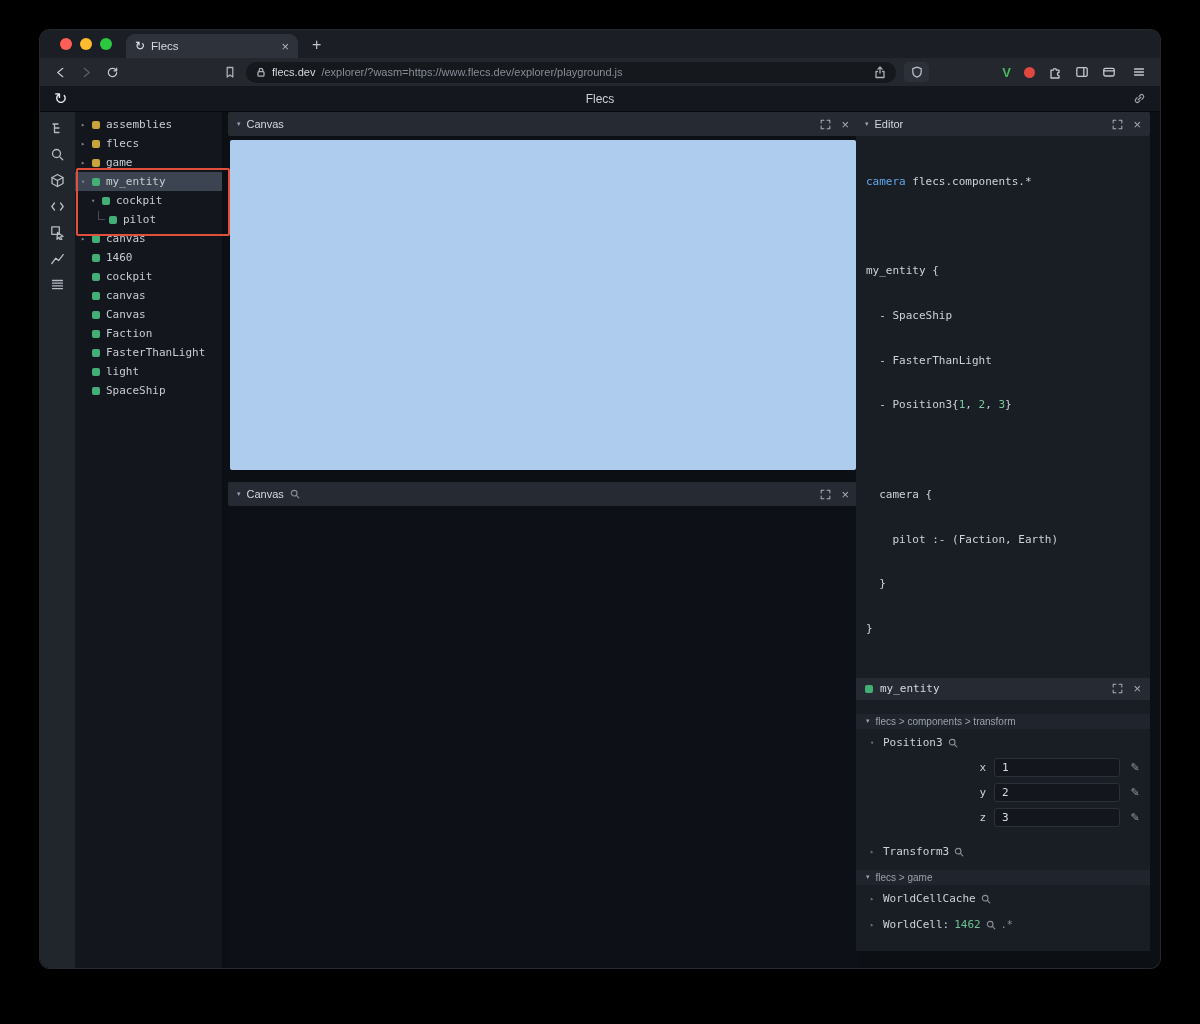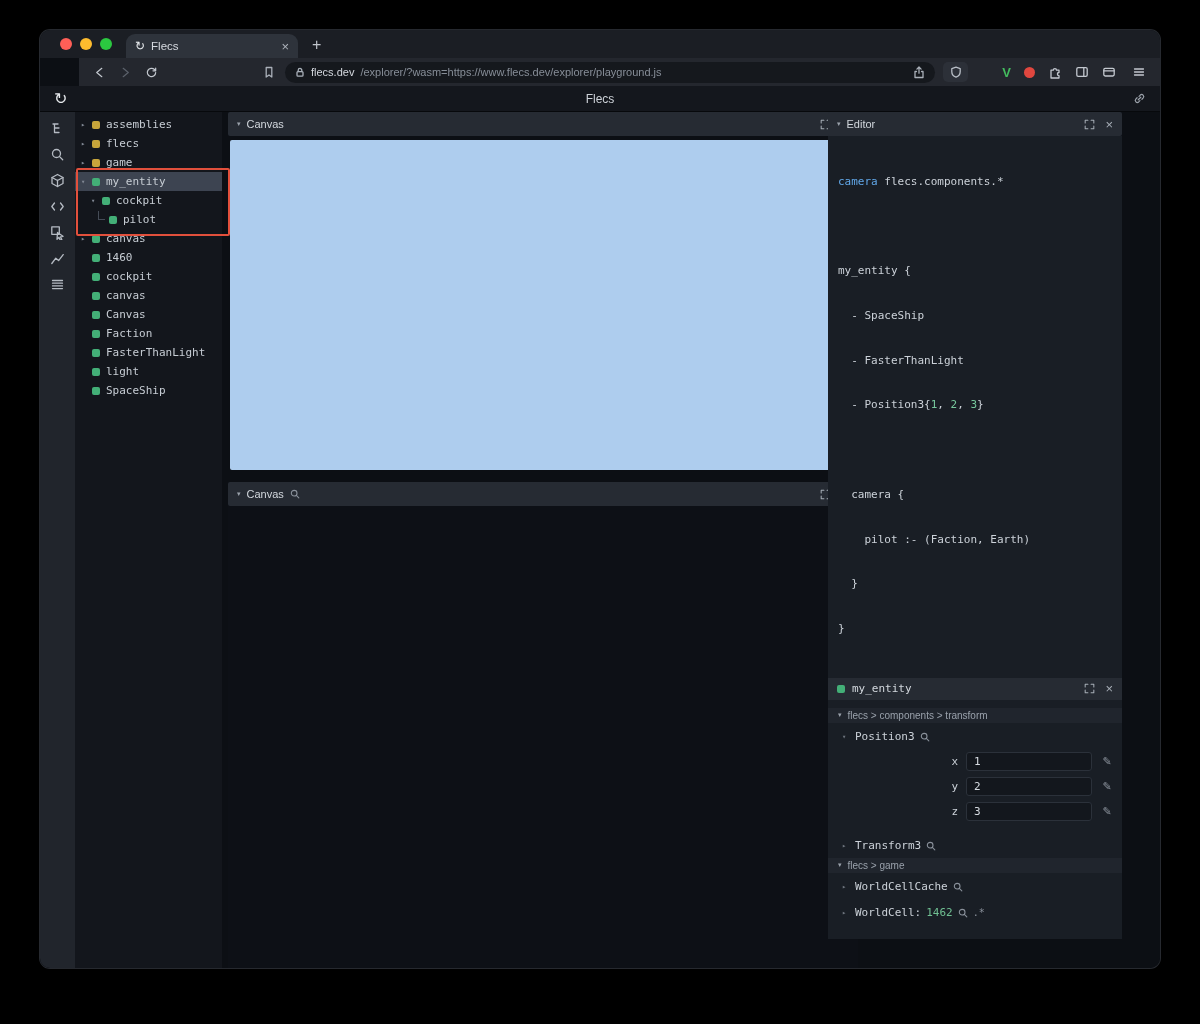--- a/index.html
+++ b/index.html
@@ -15,21 +15,21 @@
   .lights { display:flex; gap:8px; align-items:center; height:28px; margin-right:14px; }
   .light { width:12px; height:12px; border-radius:50%; }
   .l-red{background:#ff5f57;} .l-yel{background:#febc2e;} .l-grn{background:#2bc840;}
   .tab { display:flex; align-items:center; gap:6px; width:172px; height:24px; background:#2e333b;
          border-radius:9px 9px 0 0; padding:0 9px; }
   .tab-fav { color:#e9ecef; font-size:12px; line-height:1; }
   .tab-title { font-size:11.5px; color:#d6dae0; flex:1; }
   .tab-close { color:#aeb4bc; font-size:13px; line-height:1; }
   .newtab { margin-left:14px; color:#c0c5cc; font-size:16px; height:26px; display:flex; align-items:center; }
 
-  .navbar { height:28px; background:#24272e; display:flex; align-items:center; padding:0 14px;margin-left:39px; }
+  .navbar { height:28px; background:#24272e; display:flex; align-items:center; padding:0 14px; }
   .nav-ic { color:#c3c8cf; margin-right:13px; display:flex; align-items:center; }
   .nav-ic svg { width:13px; height:13px; }
   .nav-ic.dim { color:#5b616b; }
   .bookmark { margin-left:92px; margin-right:10px; color:#aab0b9; display:flex; }
   .bookmark svg { width:12px; height:13px; }
   .urlbar { width:650px; height:21px; background:#15181d; border-radius:11px; display:flex;
             align-items:center; padding:0 10px; gap:6px; }
   .lock { color:#aab1ba; display:flex; } .lock svg { width:10px; height:11px; }
   .url-domain { font-size:11px; color:#d4d8de; white-space:nowrap; }
   .url-path { font-size:11px; color:#878e98; white-space:nowrap; overflow:hidden; }
@@ -62,21 +62,21 @@
   .trow { display:flex; align-items:center; height:19px; padding-left:6px; white-space:nowrap; }
   .trow.sel { background:#3d4451; }
   .trow.d1 { padding-left:16px; } .trow.d2 { padding-left:22px; }
   .tarrow { width:11px; font-size:7px; color:#828995; flex:none; }
   .sq { width:8px; height:8px; border-radius:2px; margin-right:6px; flex:none; }
   .sq.y { background:#c7a53b; } .sq.g { background:#43af77; }
   .elbow { width:7px; height:9px; border-left:1px solid #454c57; border-bottom:1px solid #454c57;
            margin:-8px 4px 1px 1px; flex:none; }
 
   .center { position:absolute; left:188px; width:630px; top:0; bottom:0; }
-  .rightcol { position:absolute; left:788px; width:294px; top:0; bottom:0; }
+  .rightcol { position:absolute; left:816px; width:294px; top:0; bottom:0; }
 
   .phead { height:24px; background:#262b33; display:flex; align-items:center; gap:6px;
            padding:0 9px; border-radius:2px; }
   .chev { font-size:7px; color:#9aa1ab; }
   .ptitle { font-size:11px; color:#d2d7dd; }
   .hicons { margin-left:auto; display:flex; align-items:center; gap:10px; color:#a7aeb7; }
   .hicons svg { width:11px; height:11px; }
   .close-x { font-size:13px; line-height:1; }
   .mag { display:flex; color:#8a919b; } .mag svg { width:10px; height:10px; }
 
@@ -91,21 +91,21 @@
 
   .insphead { height:22px; background:#262b33; display:flex; align-items:center; gap:7px; padding:0 9px; }
   .insptitle { font-family:"DejaVu Sans Mono", monospace; font-size:11px; color:#d3d8de; }
   .inspbody { background:#191e25; padding:8px 8px 14px; }
   .toolbar { display:flex; gap:7px; margin:2px 0 0 12px; }
   .btn { height:24px; background:#2d333c; border:none; border-radius:4px; color:#d2d7dd;
          font-size:11px; font-family:"Liberation Sans", sans-serif; display:flex; align-items:center;
          justify-content:center; padding:0 12px; cursor:pointer; }
   .btn.ic { width:27px; padding:0; color:#c3c9d0; }
   .btn svg { width:13px; height:13px; }
-  .sechead { margin:0 -8px 0; height:15px; background:#20252d; display:flex; align-items:center;
+  .sechead { margin:6px -8px 0; height:15px; background:#20252d; display:flex; align-items:center;
              gap:6px; padding:0 10px; font-size:10px; color:#99a1ab; }
   .crow { display:flex; align-items:center; height:24px; margin-top:2px; padding-left:6px;
           font-family:"DejaVu Sans Mono", monospace; font-size:11px; color:#ccd2d9; gap:5px; }
   .bullet { font-size:7px; color:#6d747e; width:8px; flex:none; }
   .suffix { font-size:10px; color:#8a919b; }
   .gval { color:#6fbf92; }
   .field { display:flex; align-items:center; height:25px; gap:8px; }
   .fkey { flex:1; text-align:right; font-family:"DejaVu Sans Mono", monospace; font-size:11px; color:#ccd2d9; }
   .finput { width:126px; height:19px; background:#13171d; border:1px solid #2b313a; border-radius:3px;
             color:#d6dbe1; font-family:"DejaVu Sans Mono", monospace; font-size:11px; padding:0 7px; }

